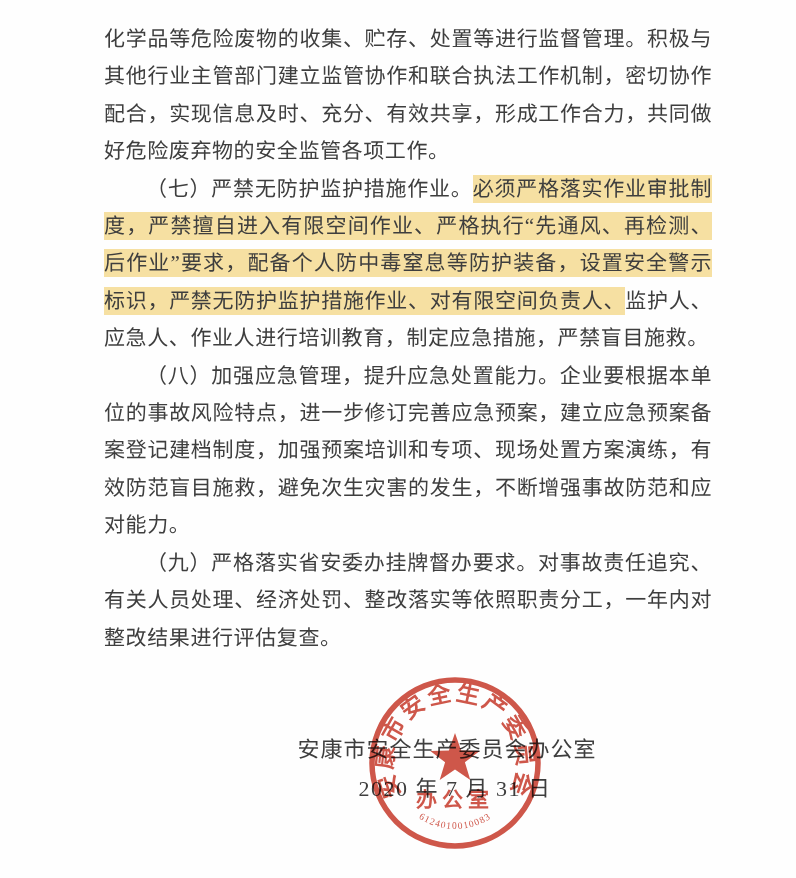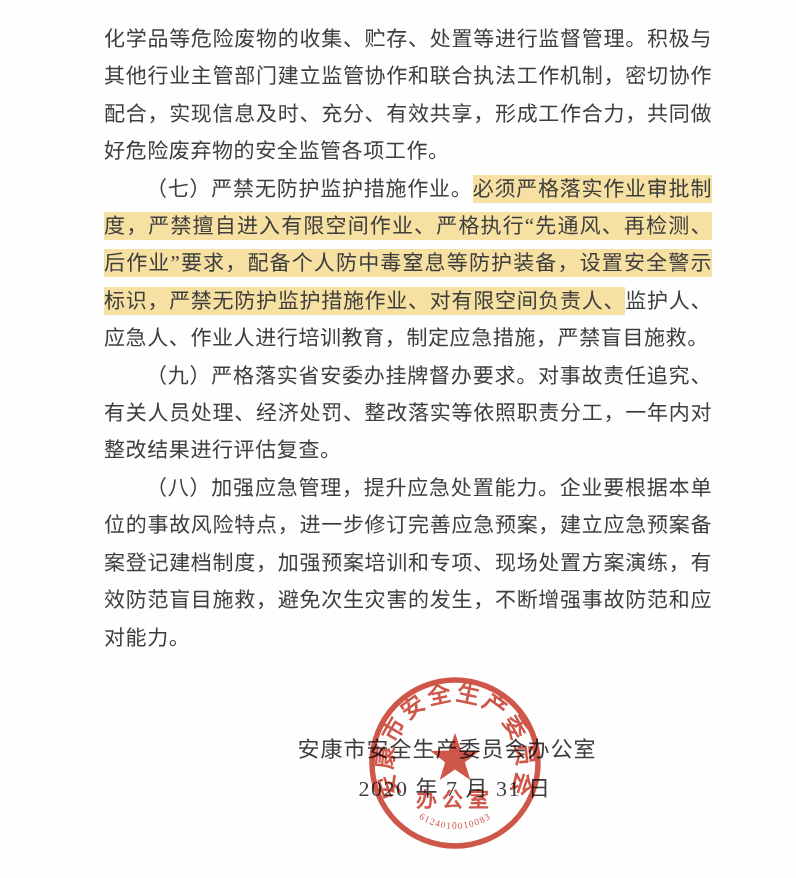--- a/index.html
+++ b/index.html
@@ -59,22 +59,22 @@
   .serial-text { font-size: 9.5px; letter-spacing: 1.2px; }
 </style>
 </head>
 <body>
 
 <div class="page">
 
   <div class="content" id="paragraphs">
       <p class="para"><span>化学品等危险废物的收集、贮存、处置等进行监督管理。积极与其他行业主管部门建立监管协作和联合执法工作机制，密切协作配合，实现信息及时、充分、有效共享，形成工作合力，共同做好危险废弃物的安全监管各项工作。</span></p>
       <p class="para indent"><span>（七）严禁无防护监护措施作业。</span><span class="hl">必须严格落实作业审批制度，严禁擅自进入有限空间作业、严格执行“先通风、再检测、后作业”要求，配备个人防中毒窒息等防护装备，设置安全警示标识，严禁无防护监护措施作业、对有限空间负责人、</span><span>监护人、应急人、作业人进行培训教育，制定应急措施，严禁盲目施救。</span></p>
+      <p class="para indent"><span>（八）加强应急管理，提升应急处置能力。企业要根据本单位的事故风险特点，进一步修订完善应急预案，建立应急预案备案登记建档制度，加强预案培训和专项、现场处置方案演练，有效防范盲目施救，避免次生灾害的发生，不断增强事故防范和应对能力。</span></p>
       <p class="para indent"><span>（九）严格落实省安委办挂牌督办要求。对事故责任追究、有关人员处理、经济处罚、整改落实等依照职责分工，一年内对整改结果进行评估复查。</span></p>
-      <p class="para indent"><span>（八）加强应急管理，提升应急处置能力。企业要根据本单位的事故风险特点，进一步修订完善应急预案，建立应急预案备案登记建档制度，加强预案培训和专项、现场处置方案演练，有效防范盲目施救，避免次生灾害的发生，不断增强事故防范和应对能力。</span></p>
     </div>
 
   <div class="sig-line" id="sig-org">安康市安全生产委员会办公室</div>
 
   <div class="sig-line" id="sig-date">2020 年 7 月 31 日</div>
 
   <svg class="seal" viewBox="0 0 176 176" xmlns="http://www.w3.org/2000/svg">
     <defs>
       <path id="ringArc" d="M 34.3 119 A 62 62 0 1 1 141.7 119" fill="none"></path>
       <path id="serialArc" d="M 45.6 138.6 A 66 66 0 0 0 130.4 138.6" fill="none"></path>

